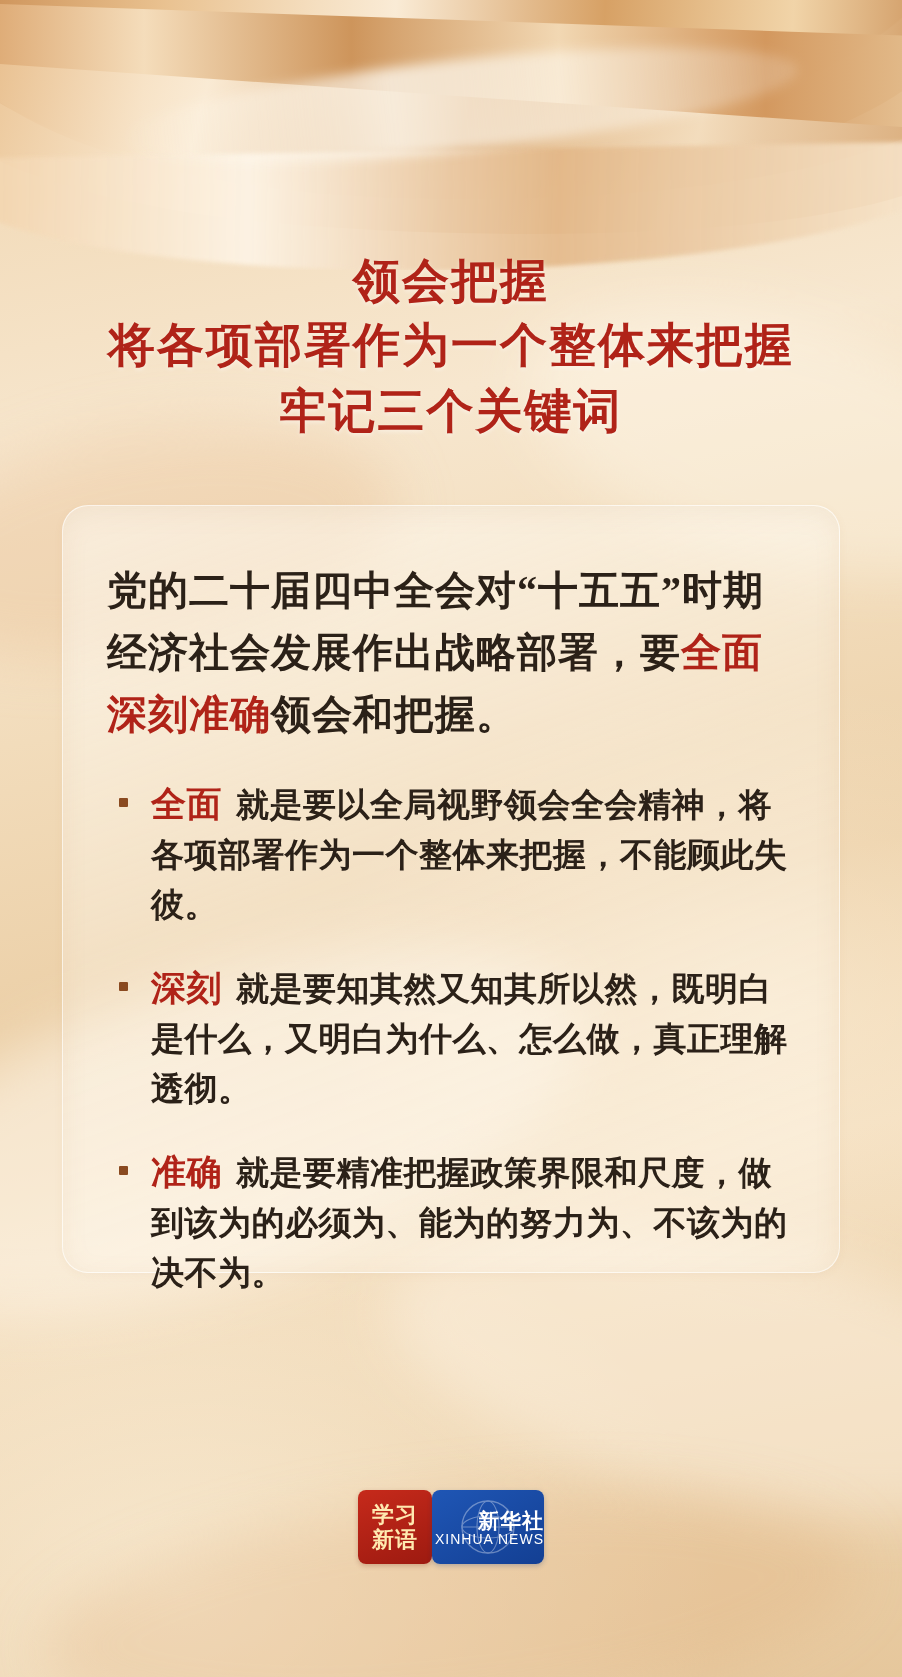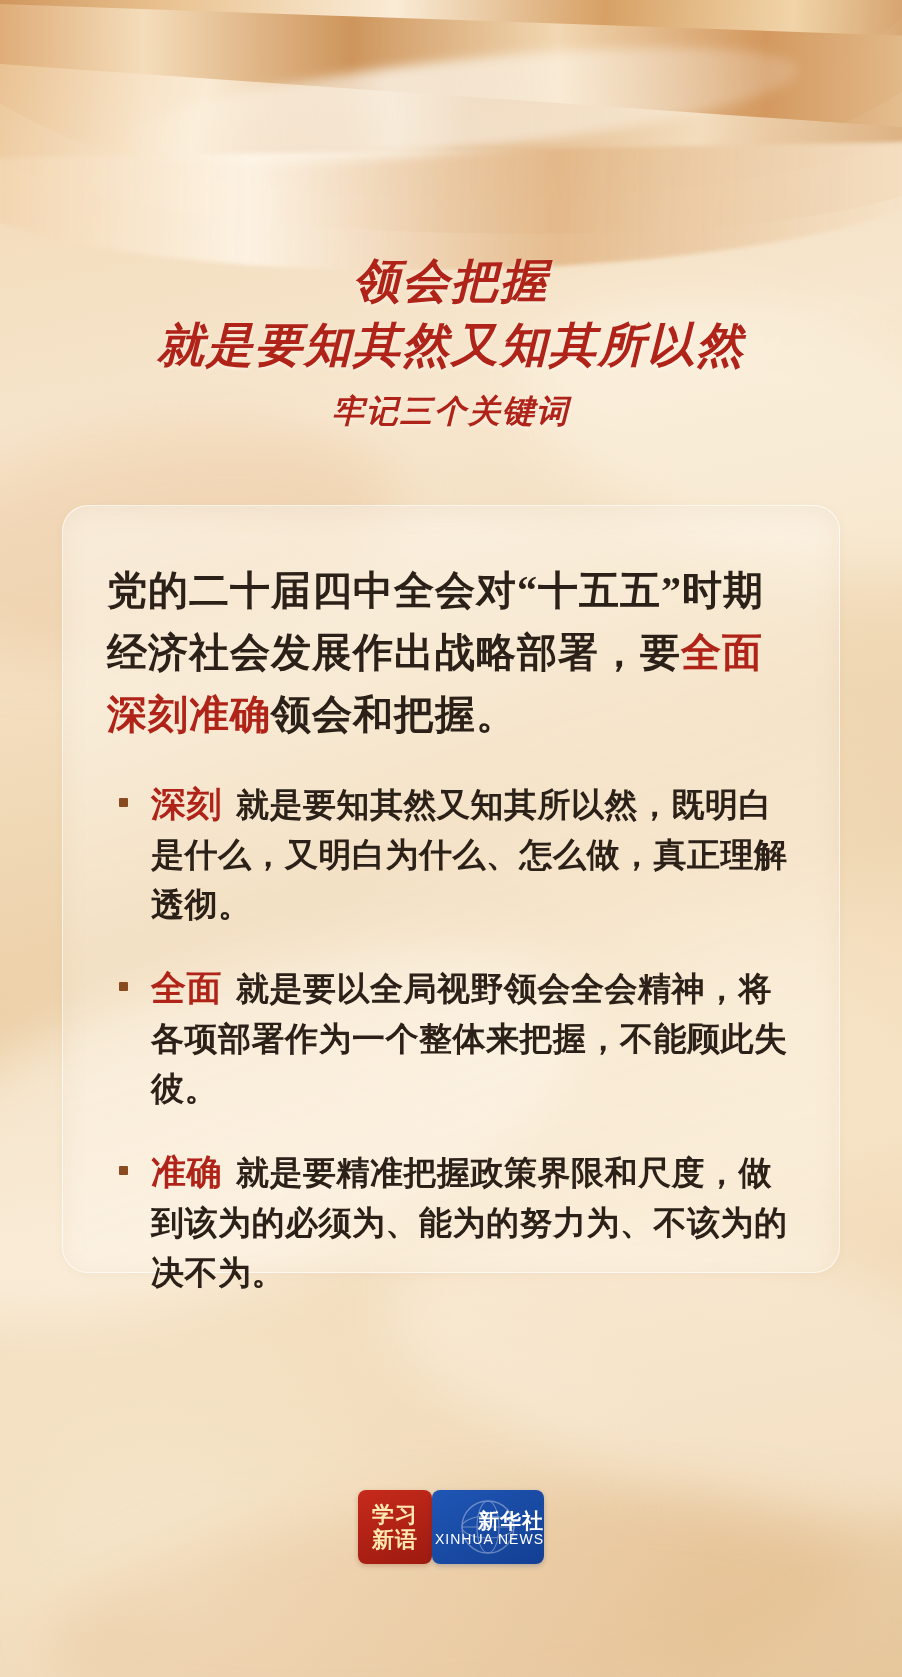--- a/index.html
+++ b/index.html
@@ -116,29 +116,28 @@
   .title-block {
     position: absolute;
     left: 0;
     top: 250px;
     width: 902px;
     text-align: center;
     color: #b02318;
     font-weight: bold;
     letter-spacing: 2px;
     text-shadow: 0 2px 4px rgba(255,255,255,0.45);
-    font-style: italic;
   }
   .title-line {
     display: block;
     white-space: nowrap;
   }
   .title-l1 { font-size: 47px; line-height: 62px; }
   .title-l2 { font-size: 47px; line-height: 66px; }
-  .title-l3 { font-size: 32px; line-height: 66px; }
+  .title-l3 { font-size: 47px; line-height: 66px; }
 
   
   .card {
     position: absolute;
     left: 62px;
     top: 505px;
     width: 778px;
     height: 768px;
     box-sizing: border-box;
     padding: 54px 44px 40px 44px;
@@ -272,36 +271,36 @@
   </div>
 
   <div class="fold fold-c"></div>
   <div class="fold fold-d"></div>
   <div class="fold fold-a"></div>
   <div class="fold fold-b"></div>
   <div class="fold fold-e"></div>
 
   <div class="title-block">
     <span class="title-line title-l1">领会把握</span>
-    <span class="title-line title-l2">就是要知其然又知其所以然</span>
+    <span class="title-line title-l2">将各项部署作为一个整体来把握</span>
     <span class="title-line title-l3">牢记三个关键词</span>
   </div>
 
   <div class="card">
 
     <p class="lead"><span>党的二十届四中全会对“十五五”时期经济社会发展作出战略部署，要</span><span class="hl">全面深刻准确</span><span>领会和把握。</span></p>
 
     <ul class="bullet-list">
 
       <li class="bullet">
+        <span class="dot"></span><span class="kw">全面</span><span>就是要以全局视野领会全会精神，将各项部署作为一个整体来把握，不能顾此失彼。</span>
+      </li>
+
+      <li class="bullet">
         <span class="dot"></span><span class="kw">深刻</span><span>就是要知其然又知其所以然，既明白是什么，又明白为什么、怎么做，真正理解透彻。</span>
-      </li>
-
-      <li class="bullet">
-        <span class="dot"></span><span class="kw">全面</span><span>就是要以全局视野领会全会精神，将各项部署作为一个整体来把握，不能顾此失彼。</span>
       </li>
 
       <li class="bullet">
         <span class="dot"></span><span class="kw">准确</span><span>就是要精准把握政策界限和尺度，做到该为的必须为、能为的努力为、不该为的决不为。</span>
       </li>
 
     </ul>
   </div>
 
   <div class="footer">

